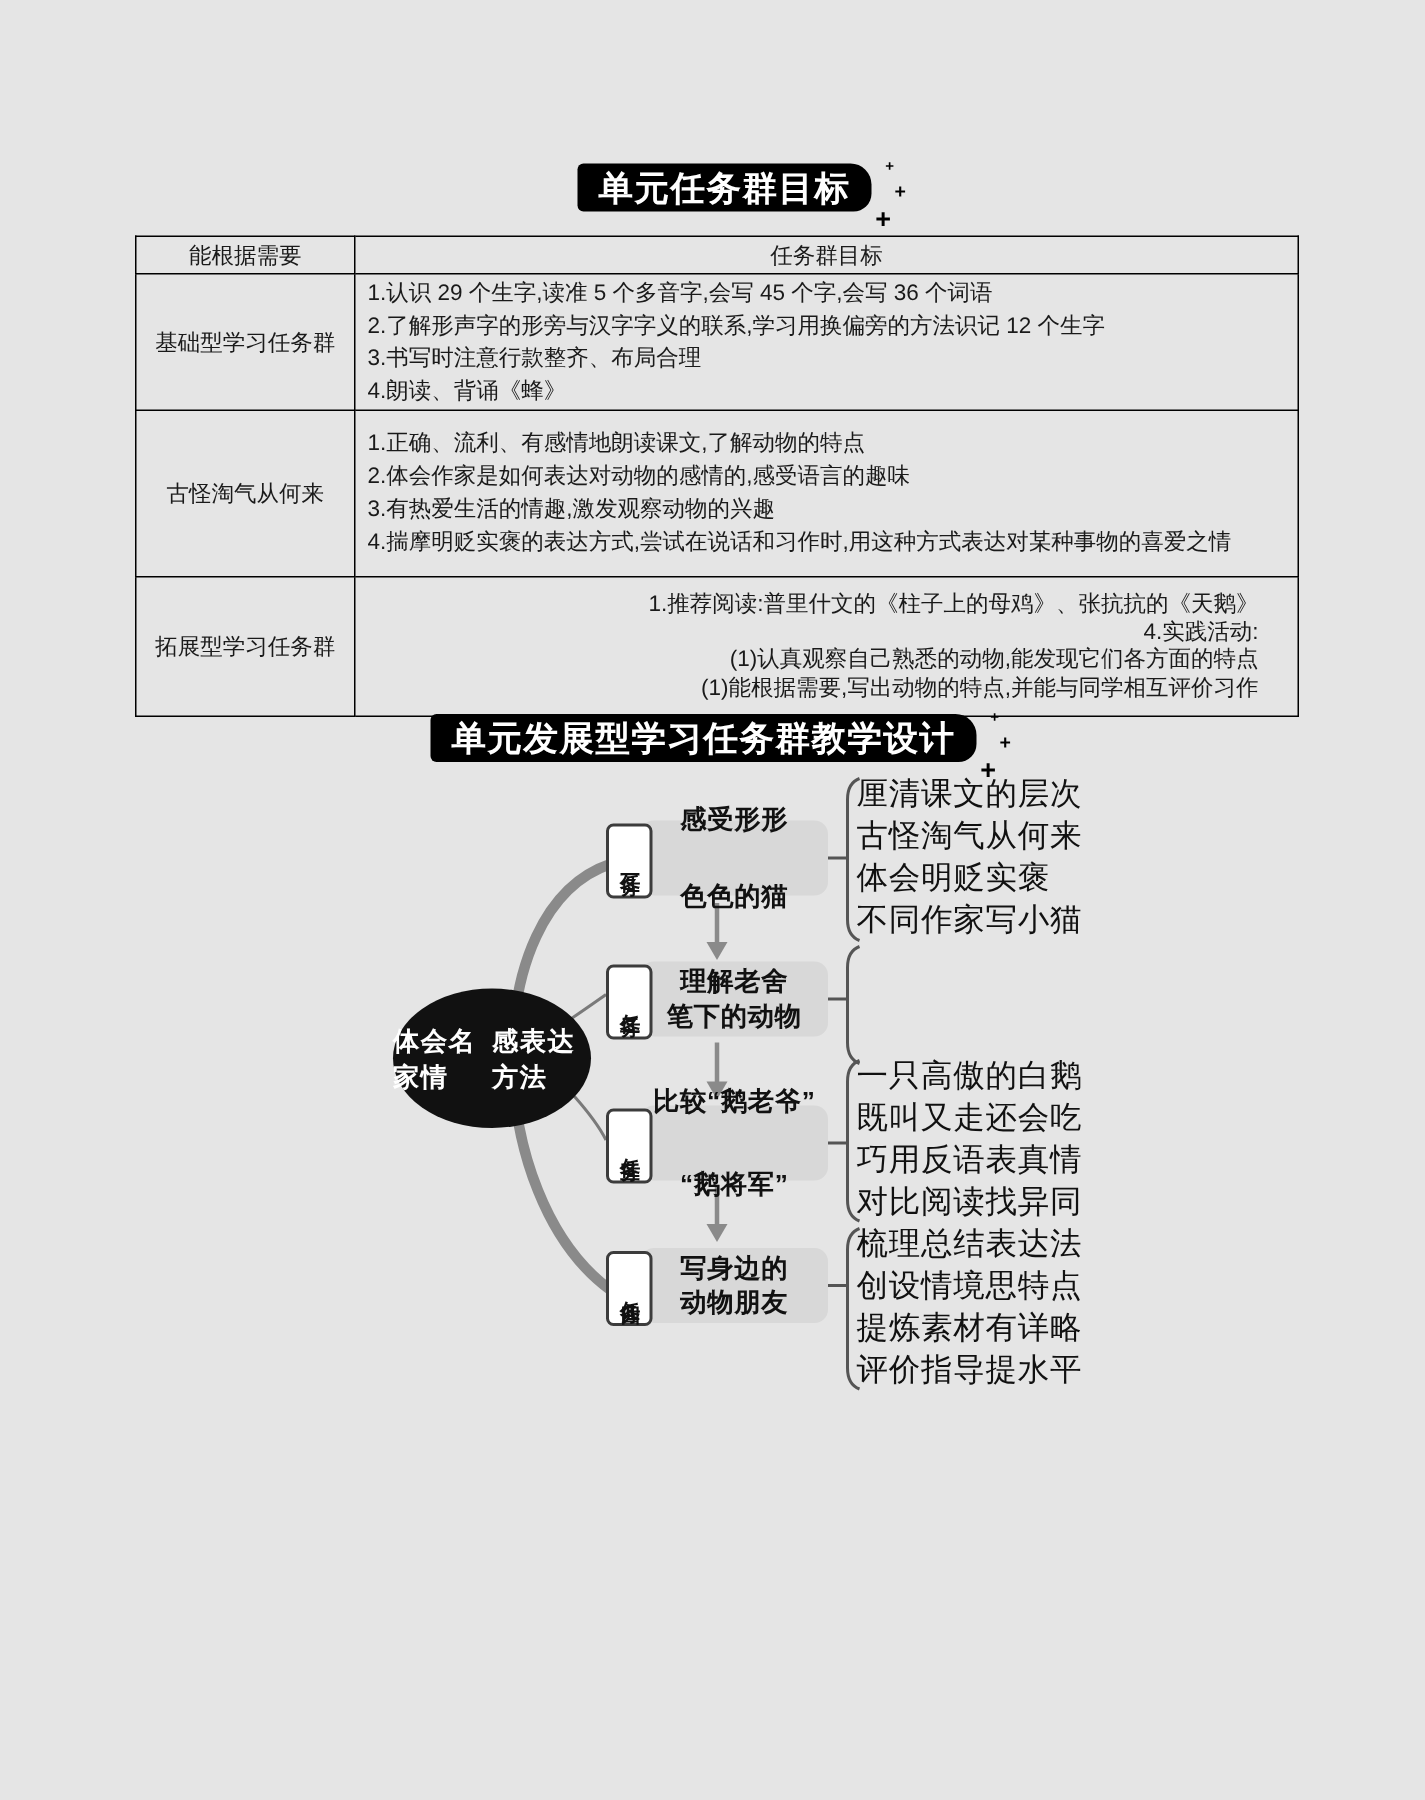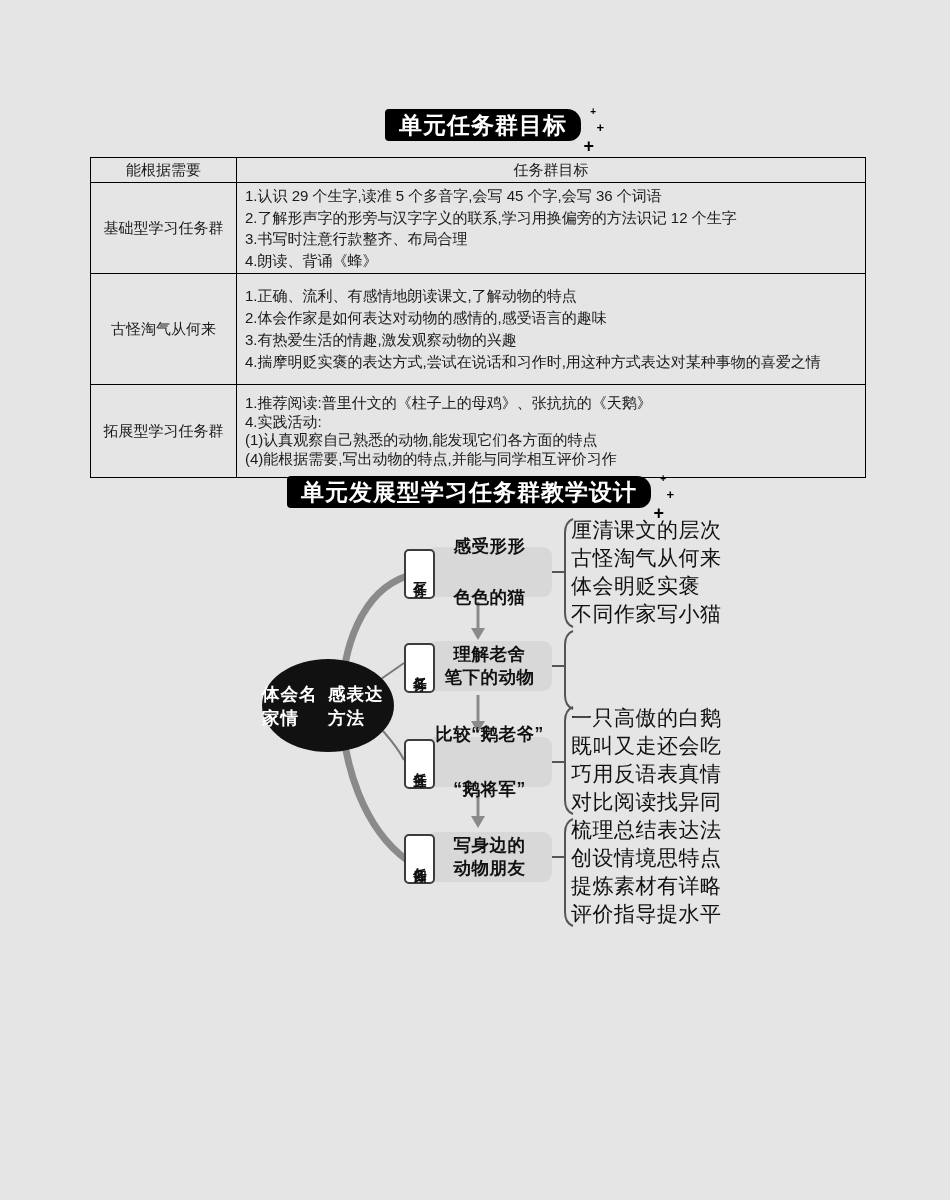--- a/index.html
+++ b/index.html
@@ -21,21 +21,21 @@
   table.goals-table{position:absolute;left:90px;top:157px;width:776px;border-collapse:collapse;
           table-layout:fixed;font-size:15px;color:#1a1a1a;}
   .goals-table th,.goals-table td{border:1.5px solid #000;padding:0;vertical-align:middle;}
   .goals-table th{height:24px;font-weight:normal;font-size:15px;}
   .goals-table col.c1{width:146px;}
   td.type-cell{text-align:center;}
   td.goal-cell{padding:2px 26px 2px 8px;}
   .goals-wrap{display:flex;flex-direction:column;justify-content:center;height:100%;}
   tr.r1{height:87px;} tr.r1 .goal-line{line-height:21.5px;}
   tr.r2{height:111px;} tr.r2 .goal-line{line-height:22px;}
-  tr.r3{height:93px;}  tr.r3 .goal-line{line-height:18.5px;}
+  tr.r3{height:93px;}  tr.r3 .goal-line{line-height:18.5px;text-align:right;}
 
   
   .connectors{position:absolute;left:0;top:0;pointer-events:none;}
   .ellipse{position:absolute;left:262px;top:659px;width:132px;height:93px;background:#111;
           border-radius:50%;color:#fff;font-size:17.5px;font-weight:bold;letter-spacing:1px;
           display:flex;flex-direction:row;justify-content:center;align-items:center;
           line-height:24px;z-index:4;}
   .task-label{position:absolute;left:404px;width:27px;height:46px;background:#fff;
           border:2px solid #3c3c3c;border-radius:5px;z-index:3;
           display:flex;justify-content:center;align-items:center;
@@ -93,21 +93,21 @@
         </div>
       </td>
     </tr>
     <tr class="r3">
       <td class="type-cell">拓展型学习任务群</td>
       <td class="goal-cell">
         <div class="goals-wrap">
           <div class="goal-line">1.推荐阅读:普里什文的《柱子上的母鸡》、张抗抗的《天鹅》</div>
           <div class="goal-line">4.实践活动:</div>
           <div class="goal-line">(1)认真观察自己熟悉的动物,能发现它们各方面的特点</div>
-          <div class="goal-line">(4)能根据需要,写出动物的特点,并能与同学相互评价习作</div>
+          <div class="goal-line">(1)能根据需要,写出动物的特点,并能与同学相互评价习作</div>
         </div>
       </td>
     </tr>
   </tbody>
     </table>
 
   <div class="banner" style="left:287px;top:476px;">
     <span>单元发展型学习任务群教学设计</span>
     <span class="sparkle sp1">+</span>
     <span class="sparkle sp2">+</span>

